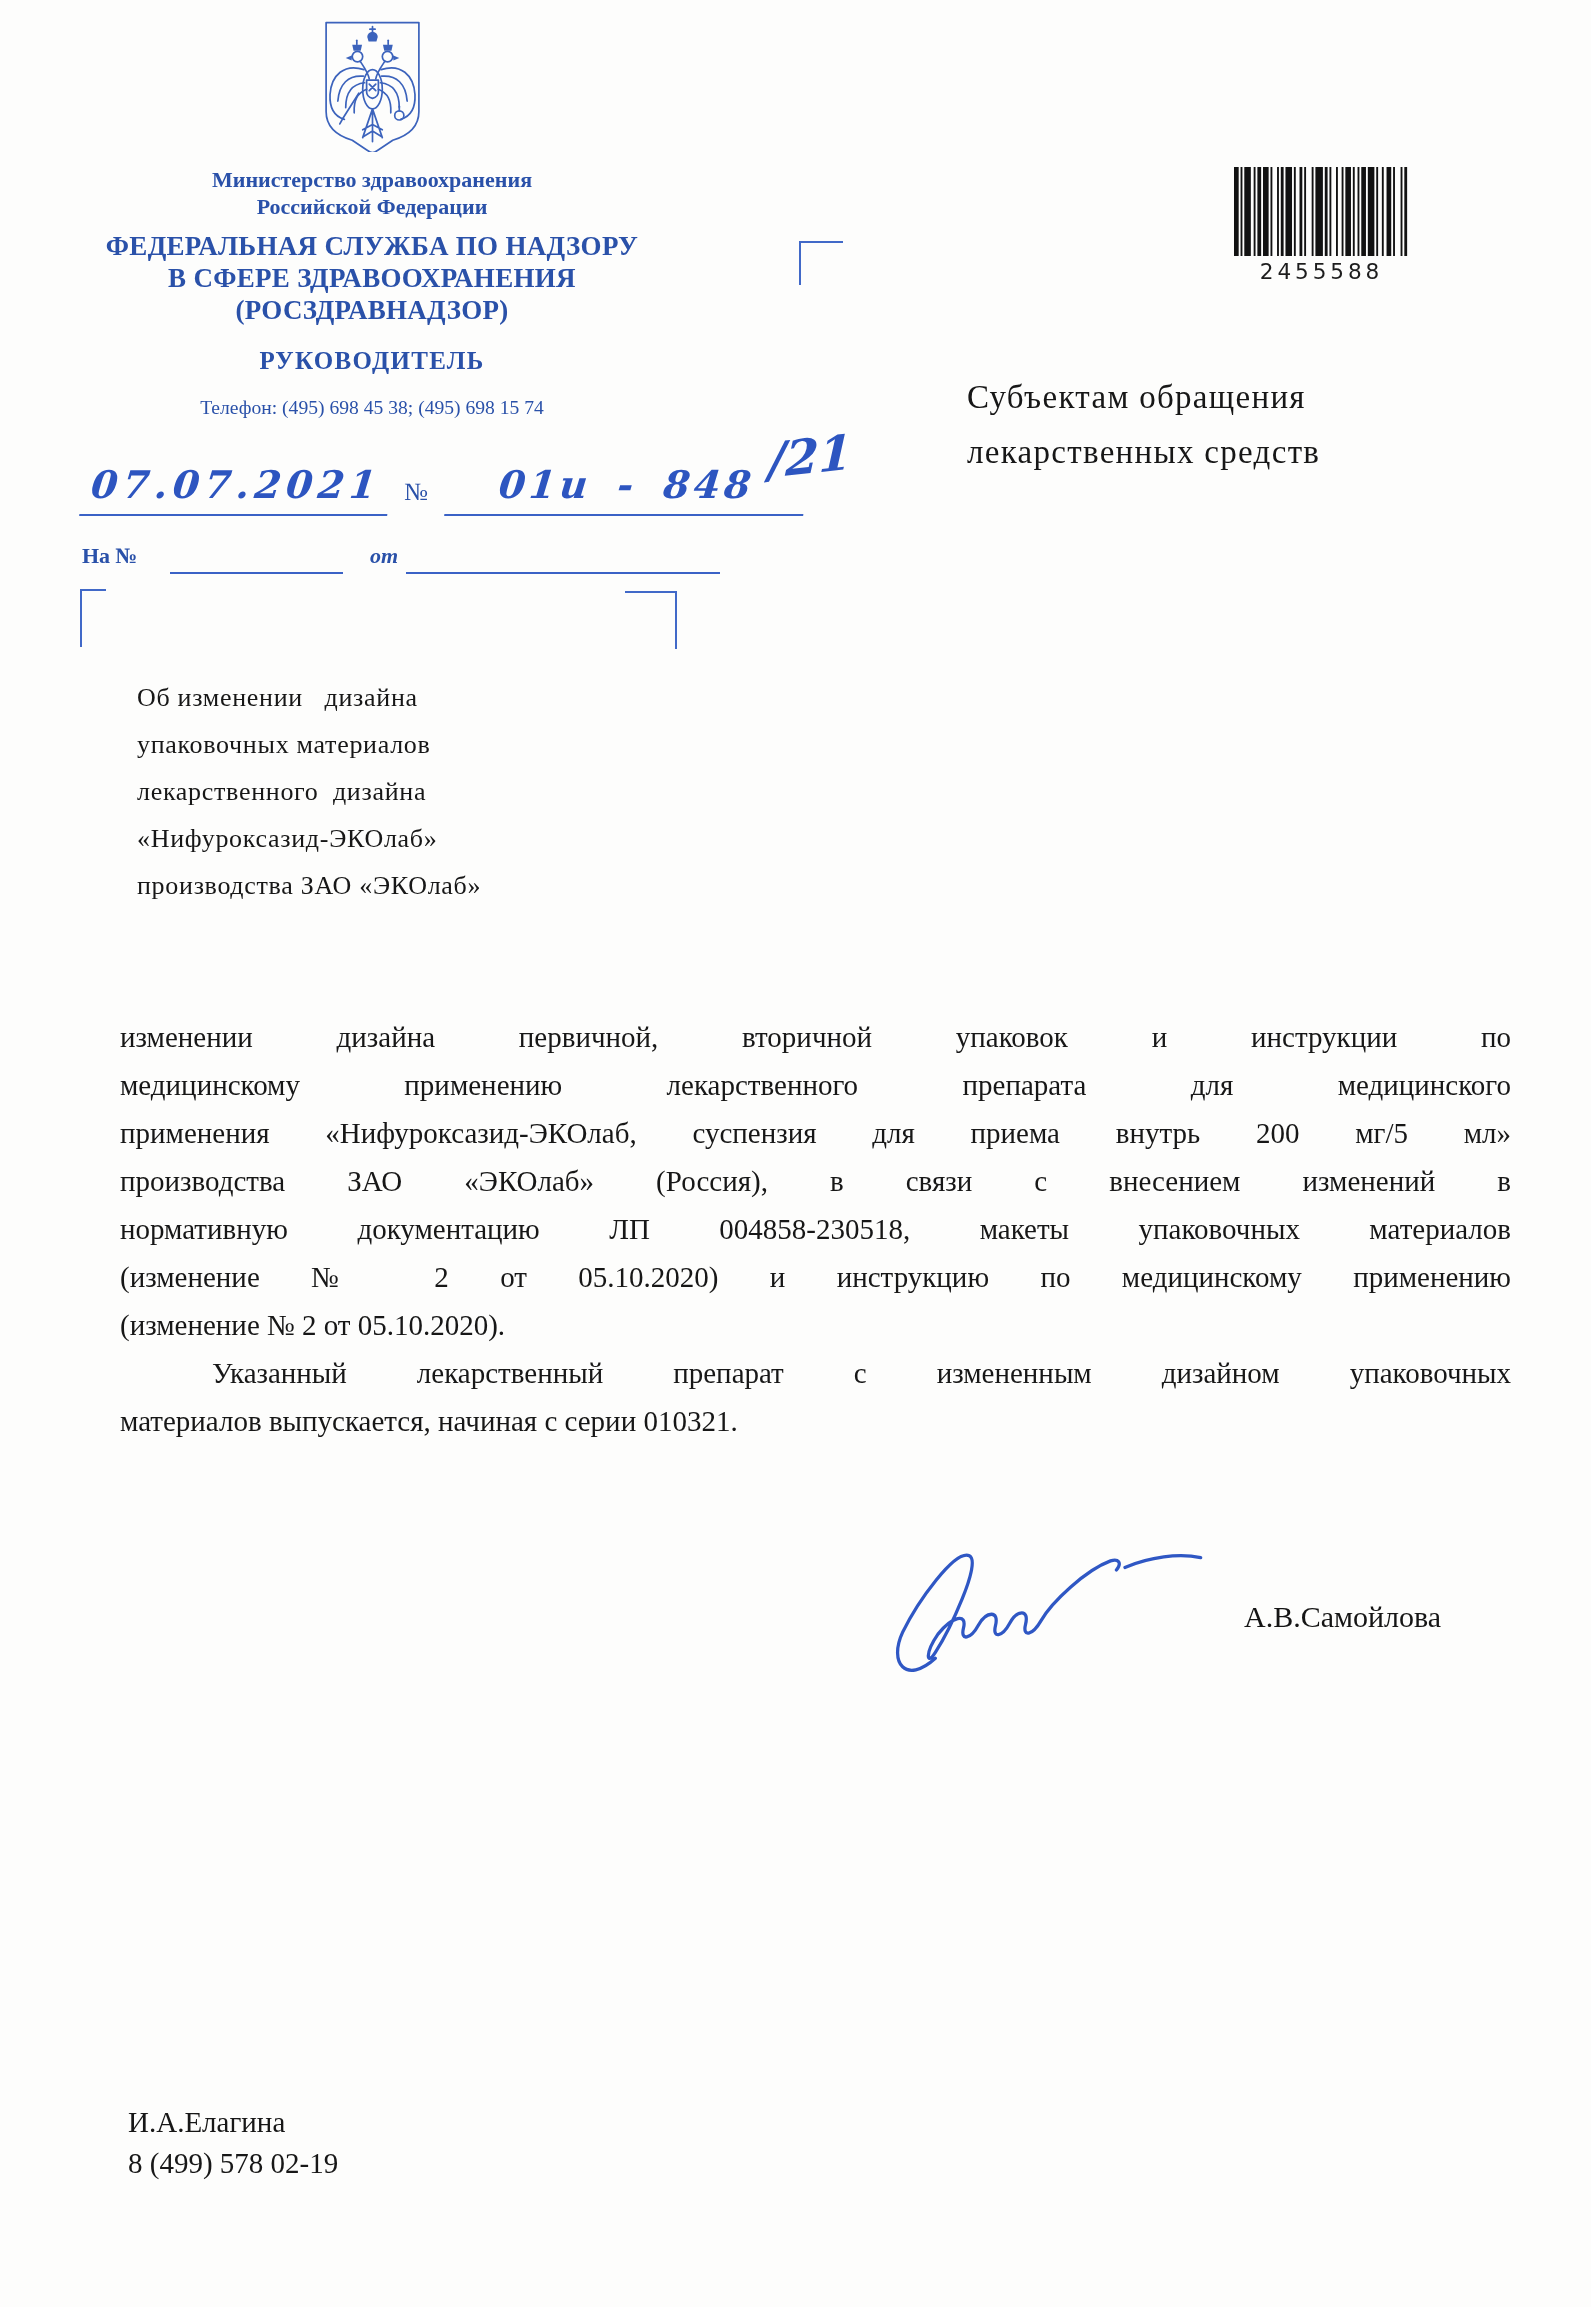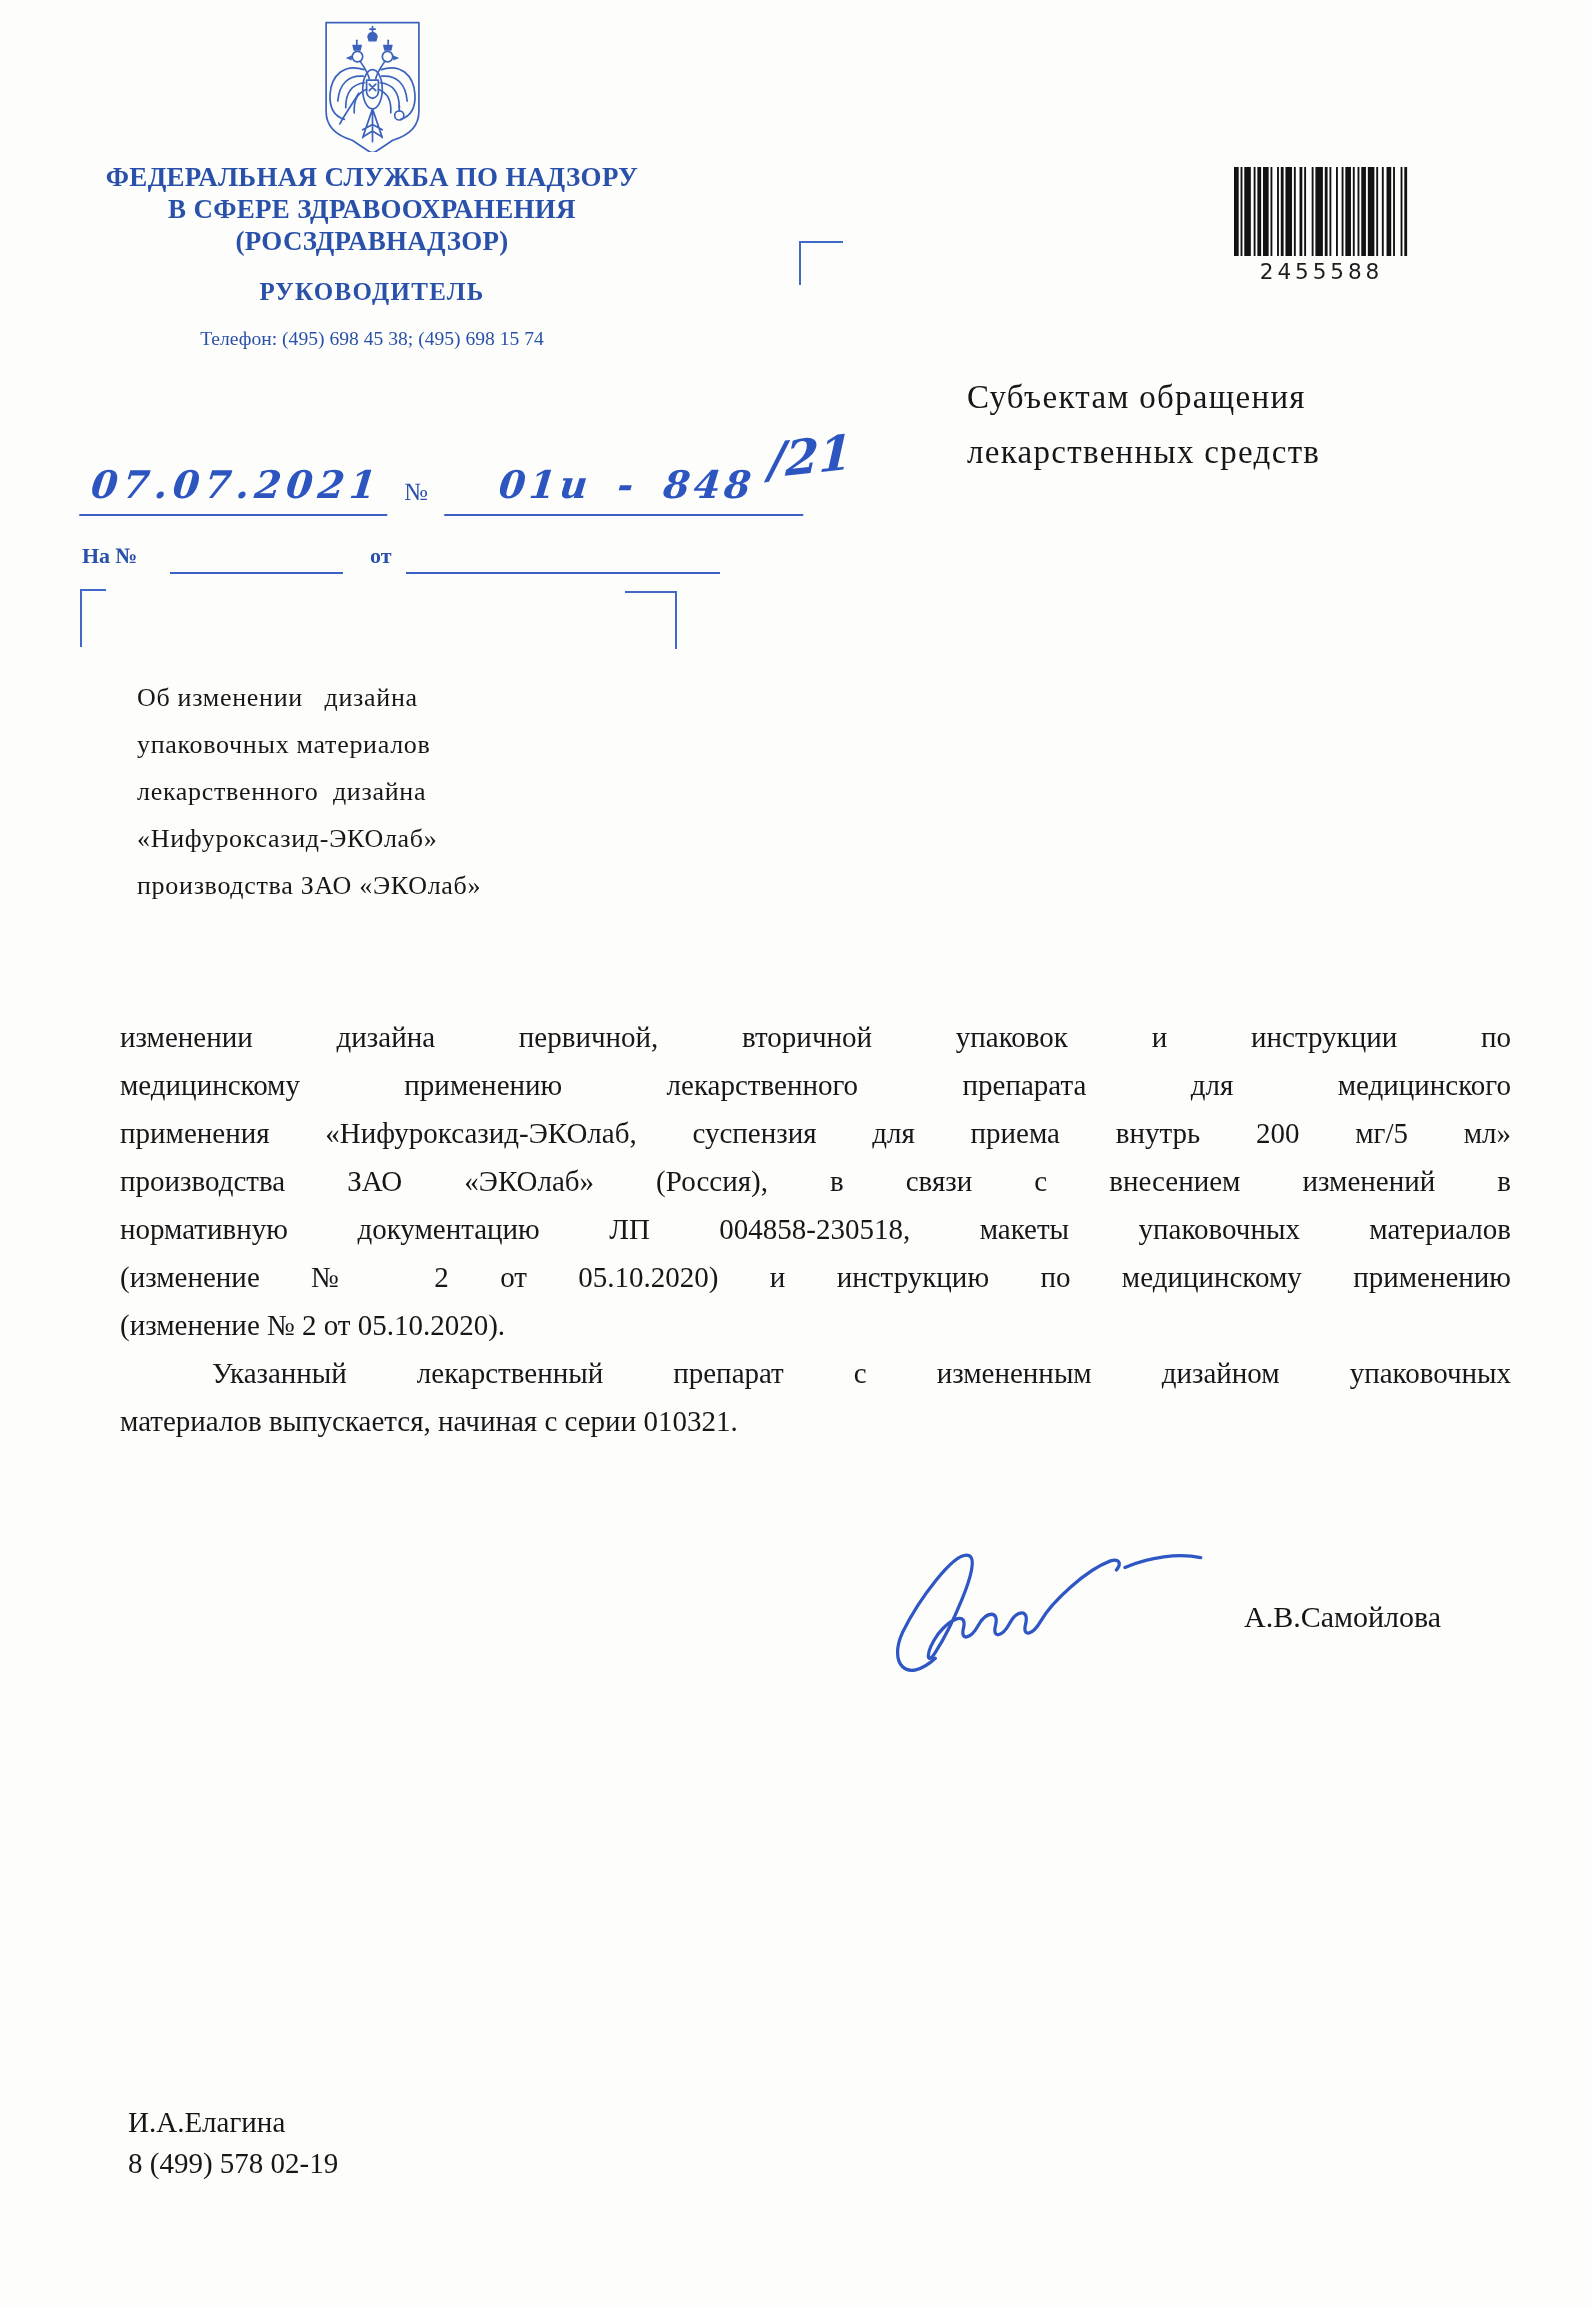--- a/index.html
+++ b/index.html
@@ -40,21 +40,21 @@
   }
   .out-suffix{
     position:absolute;left:686px;top:-30px;font-size:48px;
     transform:rotate(-6deg) skewX(-8deg);
     font-family:"DejaVu Serif", serif;font-style:italic;font-weight:600;
   }
   
   .na-row{position:absolute;left:82px;top:538px;width:720px;height:42px;color:#2a51a9;font-size:22px;font-weight:bold;}
   .na-label{position:absolute;left:0;top:5.2px;}
   .na-line1{position:absolute;left:88px;top:0;width:173px;height:34px;border-bottom:2px solid #3a62c6;}
-  .ot-label{position:absolute;left:288px;top:5.2px;}
+  .ot-label{position:absolute;left:288px;top:5.2px;font-style:italic;}
   .na-line2{position:absolute;left:324px;top:0;width:314px;height:34px;border-bottom:2px solid #3a62c6;}
 
   
   .bk{position:absolute;border-color:#4169c8;border-style:solid;border-width:0;}
   .bk-left{left:80px;top:589px;width:23.6px;height:56px;border-left-width:2.6px;border-top-width:2.6px;}
   .bk-right{left:625px;top:591px;width:50px;height:56px;border-right-width:2.6px;border-top-width:2.6px;}
   .bk-tr{left:799px;top:241px;width:42px;height:42px;border-left-width:2.6px;border-top-width:2.6px;}
 
   
   .barcode{position:absolute;left:1234px;top:167px;width:175px;text-align:center;}
@@ -128,20 +128,24 @@
 
         <path class="stroke-b" d="M77,136 L62,180 M77,136 L92,180 M77,136 V186 M62,168 L77,160 L92,168 M64,178 L77,170 L90,178"></path>
 
         <path class="stroke-b" d="M56,112 L32,150 M32,150 l-5,9"></path>
         <circle class="stroke-b" cx="118" cy="146" r="7"></circle>
         <path class="stroke-b" d="M118,139 v-7"></path>
 
         <path class="stroke-b" d="M68,92 h18 v18 q0,7 -9,10 q-9,-3 -9,-10 Z"></path>
         <path class="stroke-b" d="M72,98 l10,10 M82,98 l-10,10"></path>
       </svg>
+    </div>
+    <div class="ministry">
+      <div>Министерство здравоохранения</div>
+      <div>Российской Федерации</div>
     </div>
     <div class="service">
       <div>ФЕДЕРАЛЬНАЯ СЛУЖБА ПО НАДЗОРУ</div>
       <div>В СФЕРЕ ЗДРАВООХРАНЕНИЯ</div>
       <div>(РОСЗДРАВНАДЗОР)</div>
     </div>
     <div class="ruk">РУКОВОДИТЕЛЬ</div>
     <div class="addr">
       <div>Телефон: (495) 698 45 38; (495) 698 15 74</div>
     </div>

